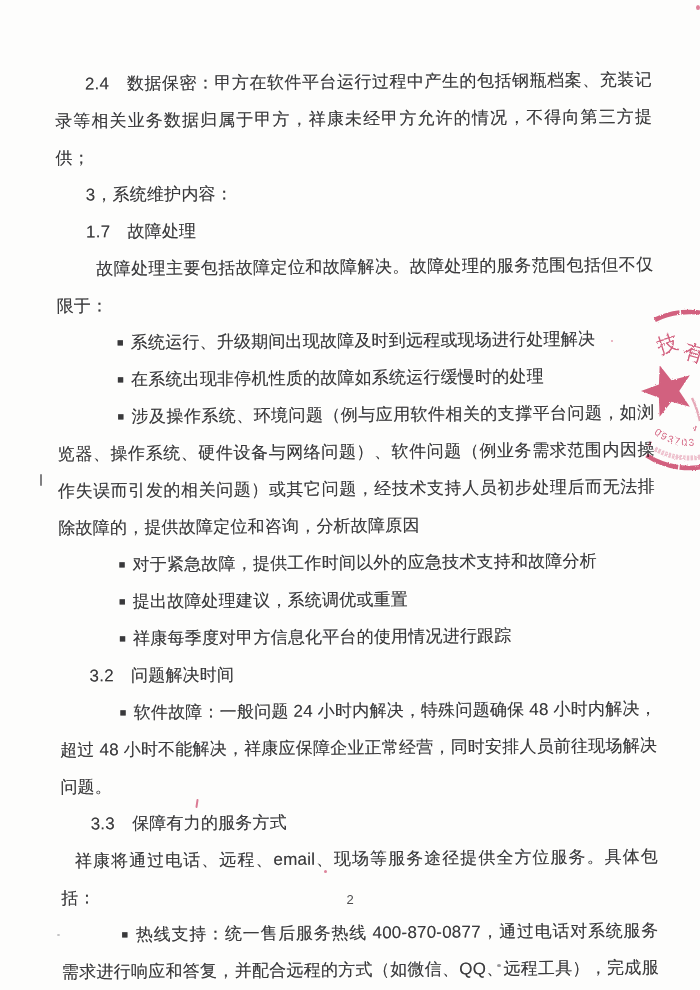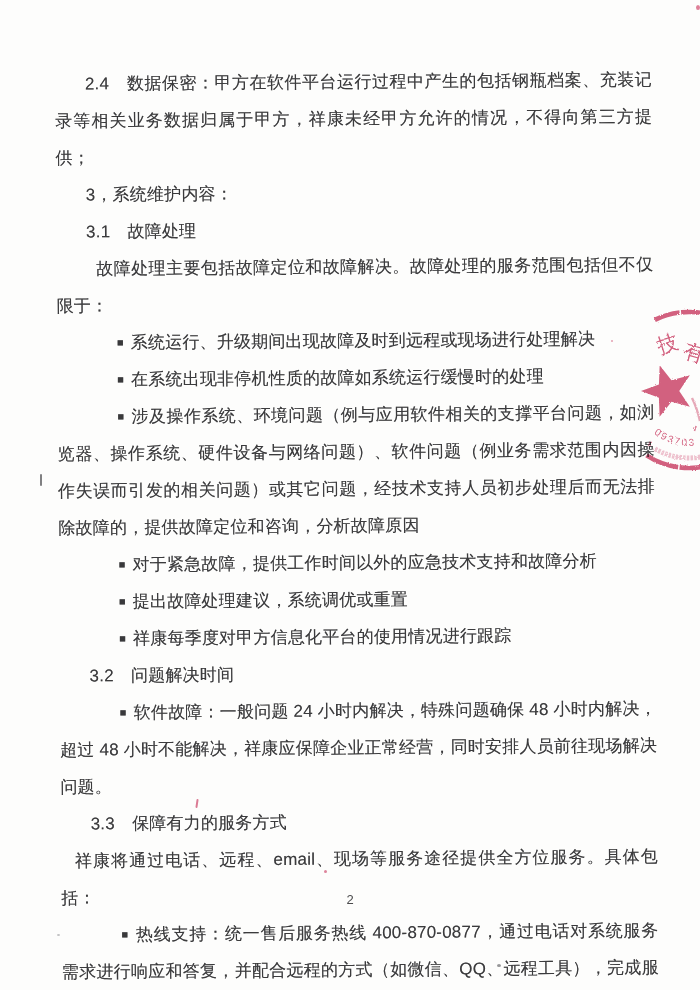--- a/index.html
+++ b/index.html
@@ -39,21 +39,21 @@
   .speck{position:absolute;border-radius:50%;}
 </style>
 </head>
 <body>
 
 <div class="scan-page">
 
   <div class="doc">
       <p class="p-heading"><span>2.4　数据保密：甲方在软件平台运行过程中产生的包括钢瓶档案、充装记录等相关业务数据归属于甲方，祥康未经甲方允许的情况，不得向第三方提供；</span></p>
       <p class="p-heading"><span>3，系统维护内容：</span></p>
-      <p class="p-heading"><span>3.1　故障处理</span></p>
+      <p class="p-heading"><span>1.7　故障处理</span></p>
       <p class="p-para2"><span>故障处理主要包括故障定位和故障解决。故障处理的服务范围包括但不仅限于：</span></p>
       <p class="p-bullet"><span class="bullet-glyph">■</span><span>系统运行、升级期间出现故障及时到远程或现场进行处理解决</span></p>
       <p class="p-bullet"><span class="bullet-glyph">■</span><span>在系统出现非停机性质的故障如系统运行缓慢时的处理</span></p>
       <p class="p-bullet"><span class="bullet-glyph">■</span><span>涉及操作系统、环境问题（例与应用软件相关的支撑平台问题，如浏览器、操作系统、硬件设备与网络问题）、软件问题（例业务需求范围内因操作失误而引发的相关问题）或其它问题，经技术支持人员初步处理后而无法排除故障的，提供故障定位和咨询，分析故障原因</span></p>
       <p class="p-bullet"><span class="bullet-glyph">■</span><span>对于紧急故障，提供工作时间以外的应急技术支持和故障分析</span></p>
       <p class="p-bullet"><span class="bullet-glyph">■</span><span>提出故障处理建议，系统调优或重置</span></p>
       <p class="p-bullet"><span class="bullet-glyph">■</span><span>祥康每季度对甲方信息化平台的使用情况进行跟踪</span></p>
       <p class="p-heading"><span>3.2　问题解决时间</span></p>
       <p class="p-bullet"><span class="bullet-glyph">■</span><span>软件故障：一般问题 24 小时内解决，特殊问题确保 48 小时内解决，超过 48 小时不能解决，祥康应保障企业正常经营，同时安排人员前往现场解决问题。</span></p>
       <p class="p-heading"><span>3.3　保障有力的服务方式</span></p>

